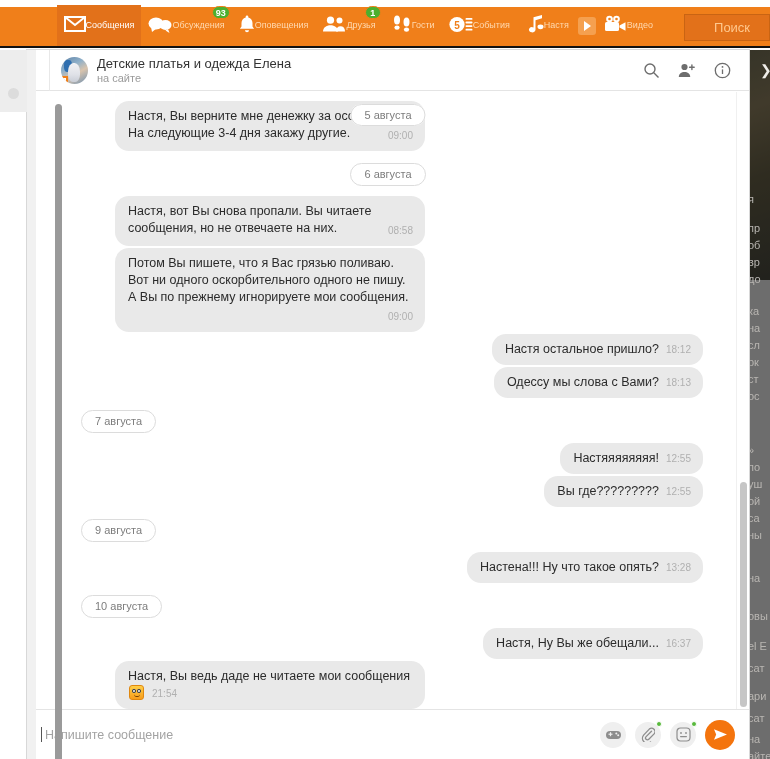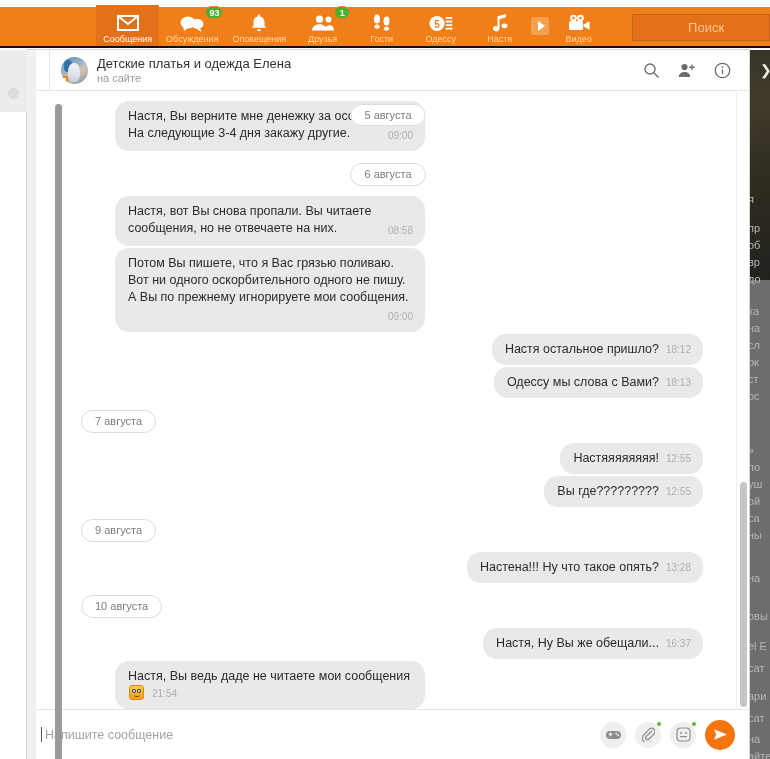--- a/index.html
+++ b/index.html
@@ -37,21 +37,21 @@
     position:absolute; left:0; top:7px; width:770px; height:41px;
     background:#f07f1a;
     border-bottom:2px solid #111;
     display:flex; align-items:flex-end;
   }
   .topnav-strip-left { width:104px; height:100%; }
   .nav-items { display:flex; align-items:flex-end; height:41px; }
   .nav-item {
     position:relative;
     width:auto; min-width:59px; height:41px;
-    display:flex; flex-direction:column; align-items:center; justify-content:flex-end;
+    display:flex; flex-direction:row; align-items:center; justify-content:flex-end;
     padding:0 7px 2px 7px;
     cursor:pointer;
   }
   .nav-item.active { background:#e2711a; }
   .nav-icon { height:20px; display:flex; align-items:center; justify-content:center; margin-bottom:1px; }
   .nav-label {
     font-size:9px; color:#ffd9b0; line-height:10px; white-space:nowrap;
   }
   .nav-item.active .nav-label { color:#ffffff; }
   .nav-badge {
@@ -317,21 +317,21 @@
           <span class="nav-icon">
             <svg width="24" height="17" viewBox="0 0 24 17" fill="#fff">
               <circle cx="8" cy="8.5" r="7.6"></circle>
               <text x="8" y="12.6" font-size="10" font-family="Liberation Sans, sans-serif" fill="#f07f1a" text-anchor="middle" font-weight="bold">5</text>
               <rect x="16.5" y="2" width="7" height="1.8" rx=".9"></rect>
               <rect x="16.5" y="5.6" width="7" height="1.8" rx=".9"></rect>
               <rect x="16.5" y="9.2" width="7" height="1.8" rx=".9"></rect>
               <rect x="16.5" y="12.8" width="7" height="1.8" rx=".9"></rect>
             </svg>
           </span>
-          <span class="nav-label">Одессу</span>
+          <span class="nav-label">События</span>
         </div>
         <div class="nav-item">
           <span class="nav-icon">
             <svg width="16" height="18" viewBox="0 0 16 18" fill="#fff">
               <path d="M14 0 5.5 2.2v10.2a3.3 2.6 0 1 0 2 2.4V5.2L14 3.3z"></path>
               <ellipse cx="12.5" cy="11.8" rx="3" ry="2.4"></ellipse>
             </svg>
           </span>
           <span class="nav-label">Настя</span>
         </div>

